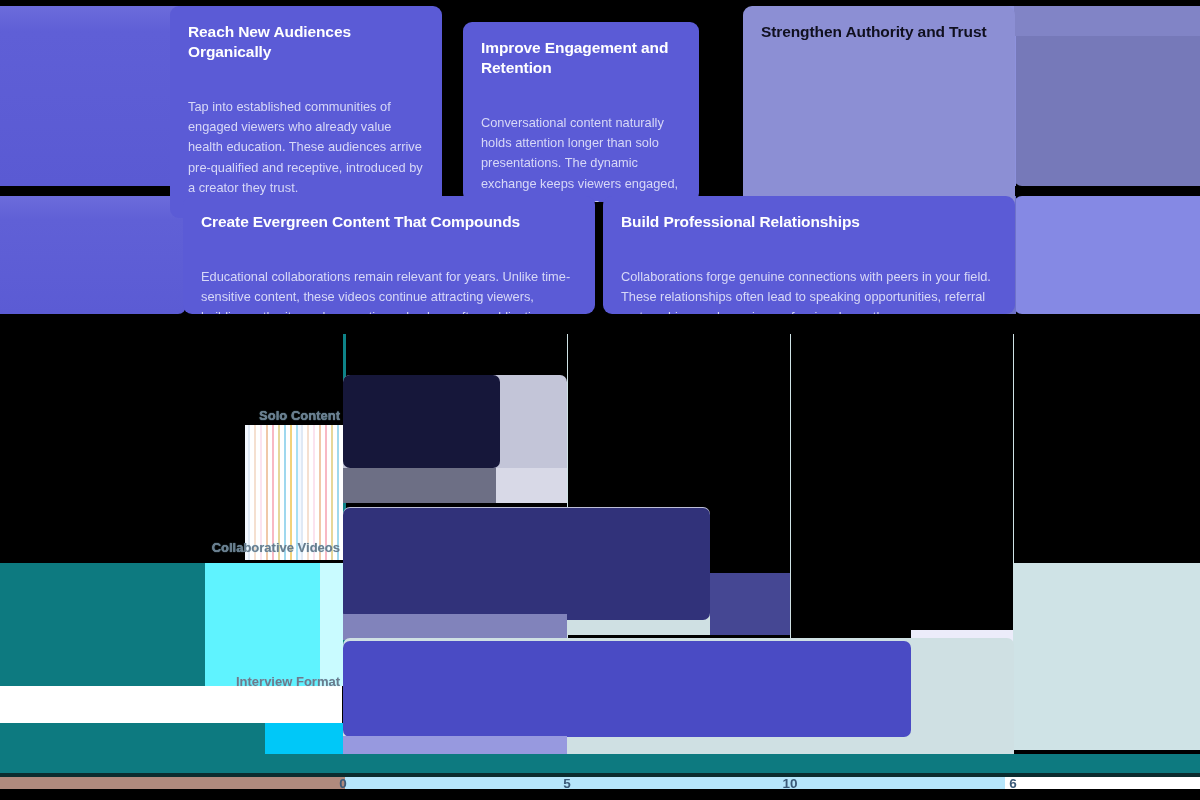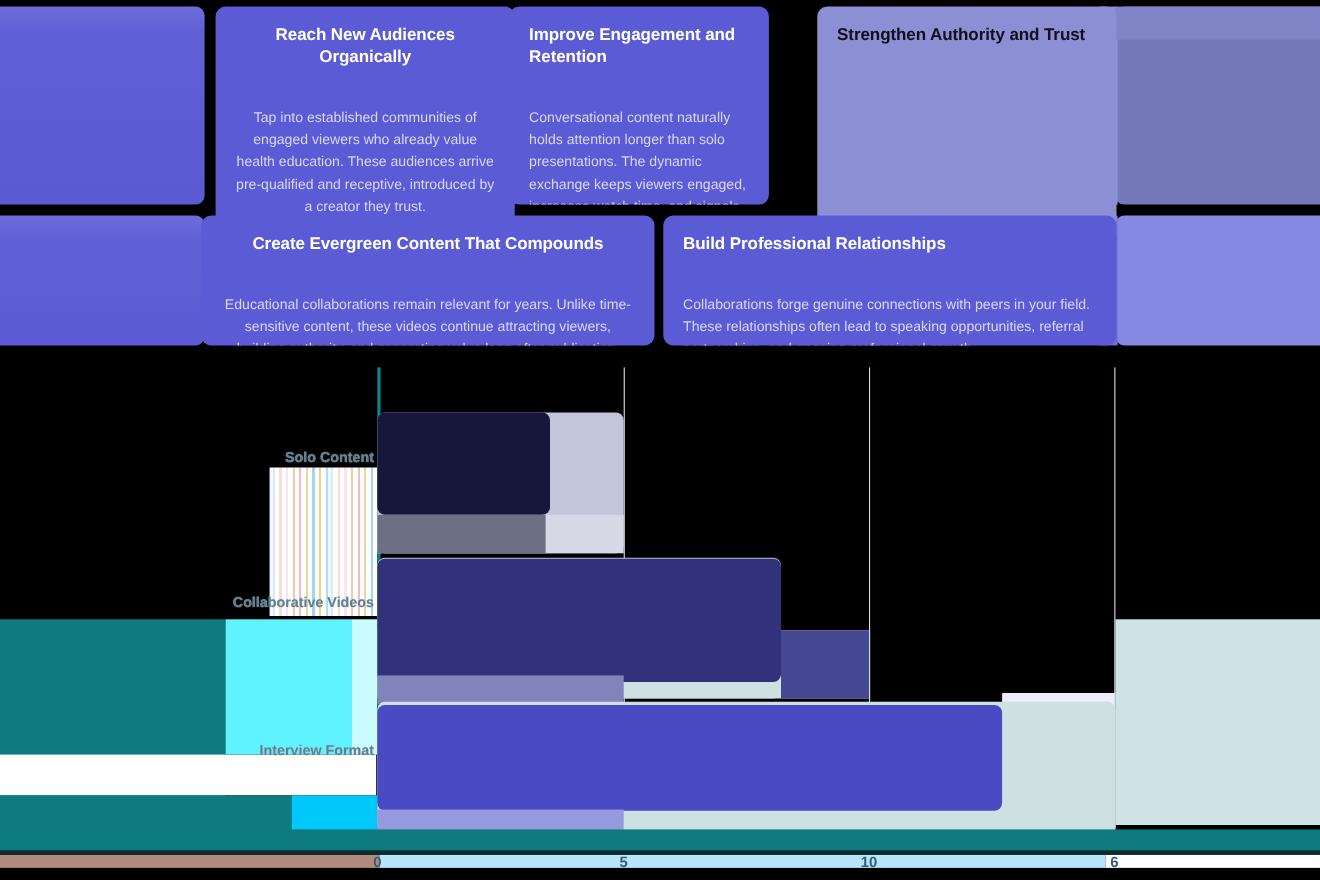--- a/index.html
+++ b/index.html
@@ -72,35 +72,35 @@
 <div class="artifact" style="left:1014px;top:563px;width:186px;height:187px;background:#cfe3e6;"></div>
 <div class="artifact" style="left:911px;top:630px;width:103px;height:60px;background:#ececfa;"></div>
 <div class="artifact" style="left:911px;top:690px;width:103px;height:68px;background:#d2d3ec;"></div>
 <div class="artifact" style="left:245px;top:425px;width:98px;height:135px;background:repeating-linear-gradient(90deg,#f3f8ff 0 3px,#dfe9f5 3px 5px,#ffffff 5px 9px,#f5e0d0 9px 11px,#ffffff 11px 15px,#fbe3ef 15px 17px,#ffffff 17px 21px,#f0c9a8 21px 23px,#ffffff 23px 27px,#f8b8c4 27px 29px,#ffffff 29px 33px,#e6d79a 33px 35px,#ffffff 35px 39px,#9fd8ee 39px 41px,#ffffff 41px 45px,#f2d27a 45px 47px,#ffffff 47px 51px,#a7dff4 51px 53px);"></div>
 <div class="artifact" style="left:0;top:777px;width:345px;height:12px;background:#b08a7d;"></div>
 <div class="artifact" style="left:345px;top:777px;width:660px;height:12px;background:#b6e6fb;"></div>
 <div class="artifact" style="left:1005px;top:777px;width:195px;height:12px;background:#ffffff;"></div>
 
 <div id="cards-region">
 
-  <div class="card violet" style="left:196px;top:6px;width:272px;height:212px;text-align:center;">
+  <div class="card violet" style="left:170px;top:6px;width:272px;height:212px;">
     <p class="card-title">Reach New Audiences Organically</p>
     <p class="card-body">Tap into established communities of engaged viewers who already value health education. These audiences arrive pre-qualified and receptive, introduced by a creator they trust.</p>
   </div>
 
-  <div class="card violet" style="left:463px;top:6px;width:236px;height:180px;">
+  <div class="card violet" style="left:463px;top:22px;width:236px;height:180px;">
     <p class="card-title">Improve Engagement and Retention</p>
     <p class="card-body">Conversational content naturally holds attention longer than solo presentations. The dynamic exchange keeps viewers engaged, increases watch time, and signals quality to YouTube's algorithm.</p>
   </div>
 
   <div class="card lilac" style="left:743px;top:6px;width:272px;height:216px;">
     <p class="card-title">Strengthen Authority and Trust</p>
   </div>
 
-  <div class="card violet" style="left:183px;top:196px;width:412px;height:118px;text-align:center;">
+  <div class="card violet" style="left:183px;top:196px;width:412px;height:118px;">
     <p class="card-title">Create Evergreen Content That Compounds</p>
     <p class="card-body">Educational collaborations remain relevant for years. Unlike time-sensitive content, these videos continue attracting viewers, building authority, and generating value long after publication.</p>
   </div>
 
   <div class="card violet" style="left:603px;top:196px;width:412px;height:118px;">
     <p class="card-title">Build Professional Relationships</p>
     <p class="card-body">Collaborations forge genuine connections with peers in your field. These relationships often lead to speaking opportunities, referral partnerships, and ongoing professional growth.</p>
   </div>
 </div>
 

